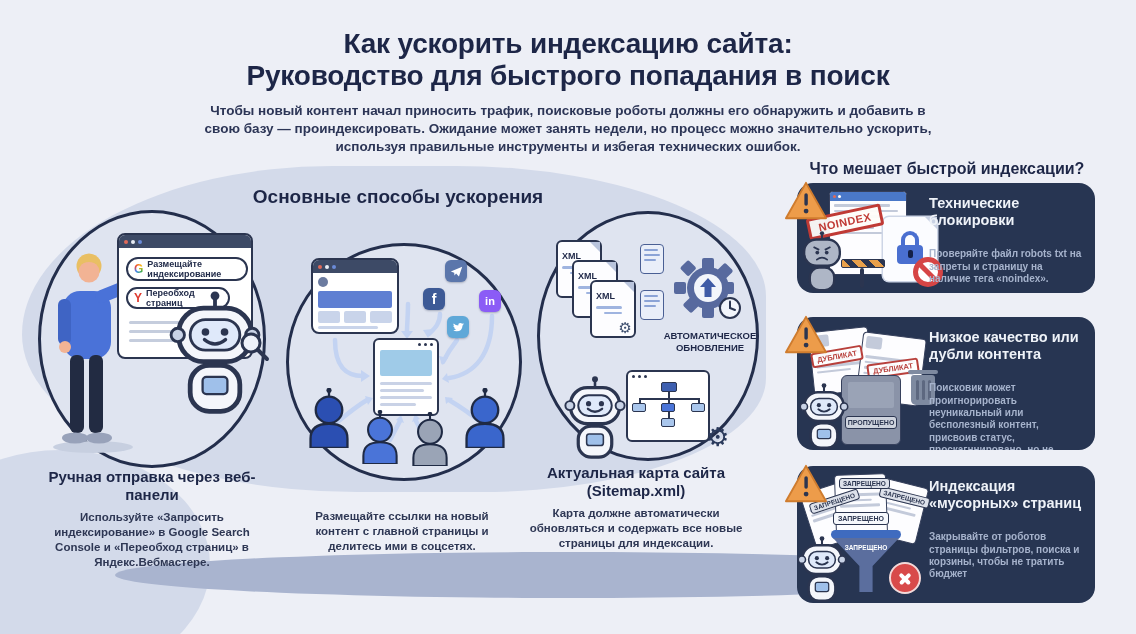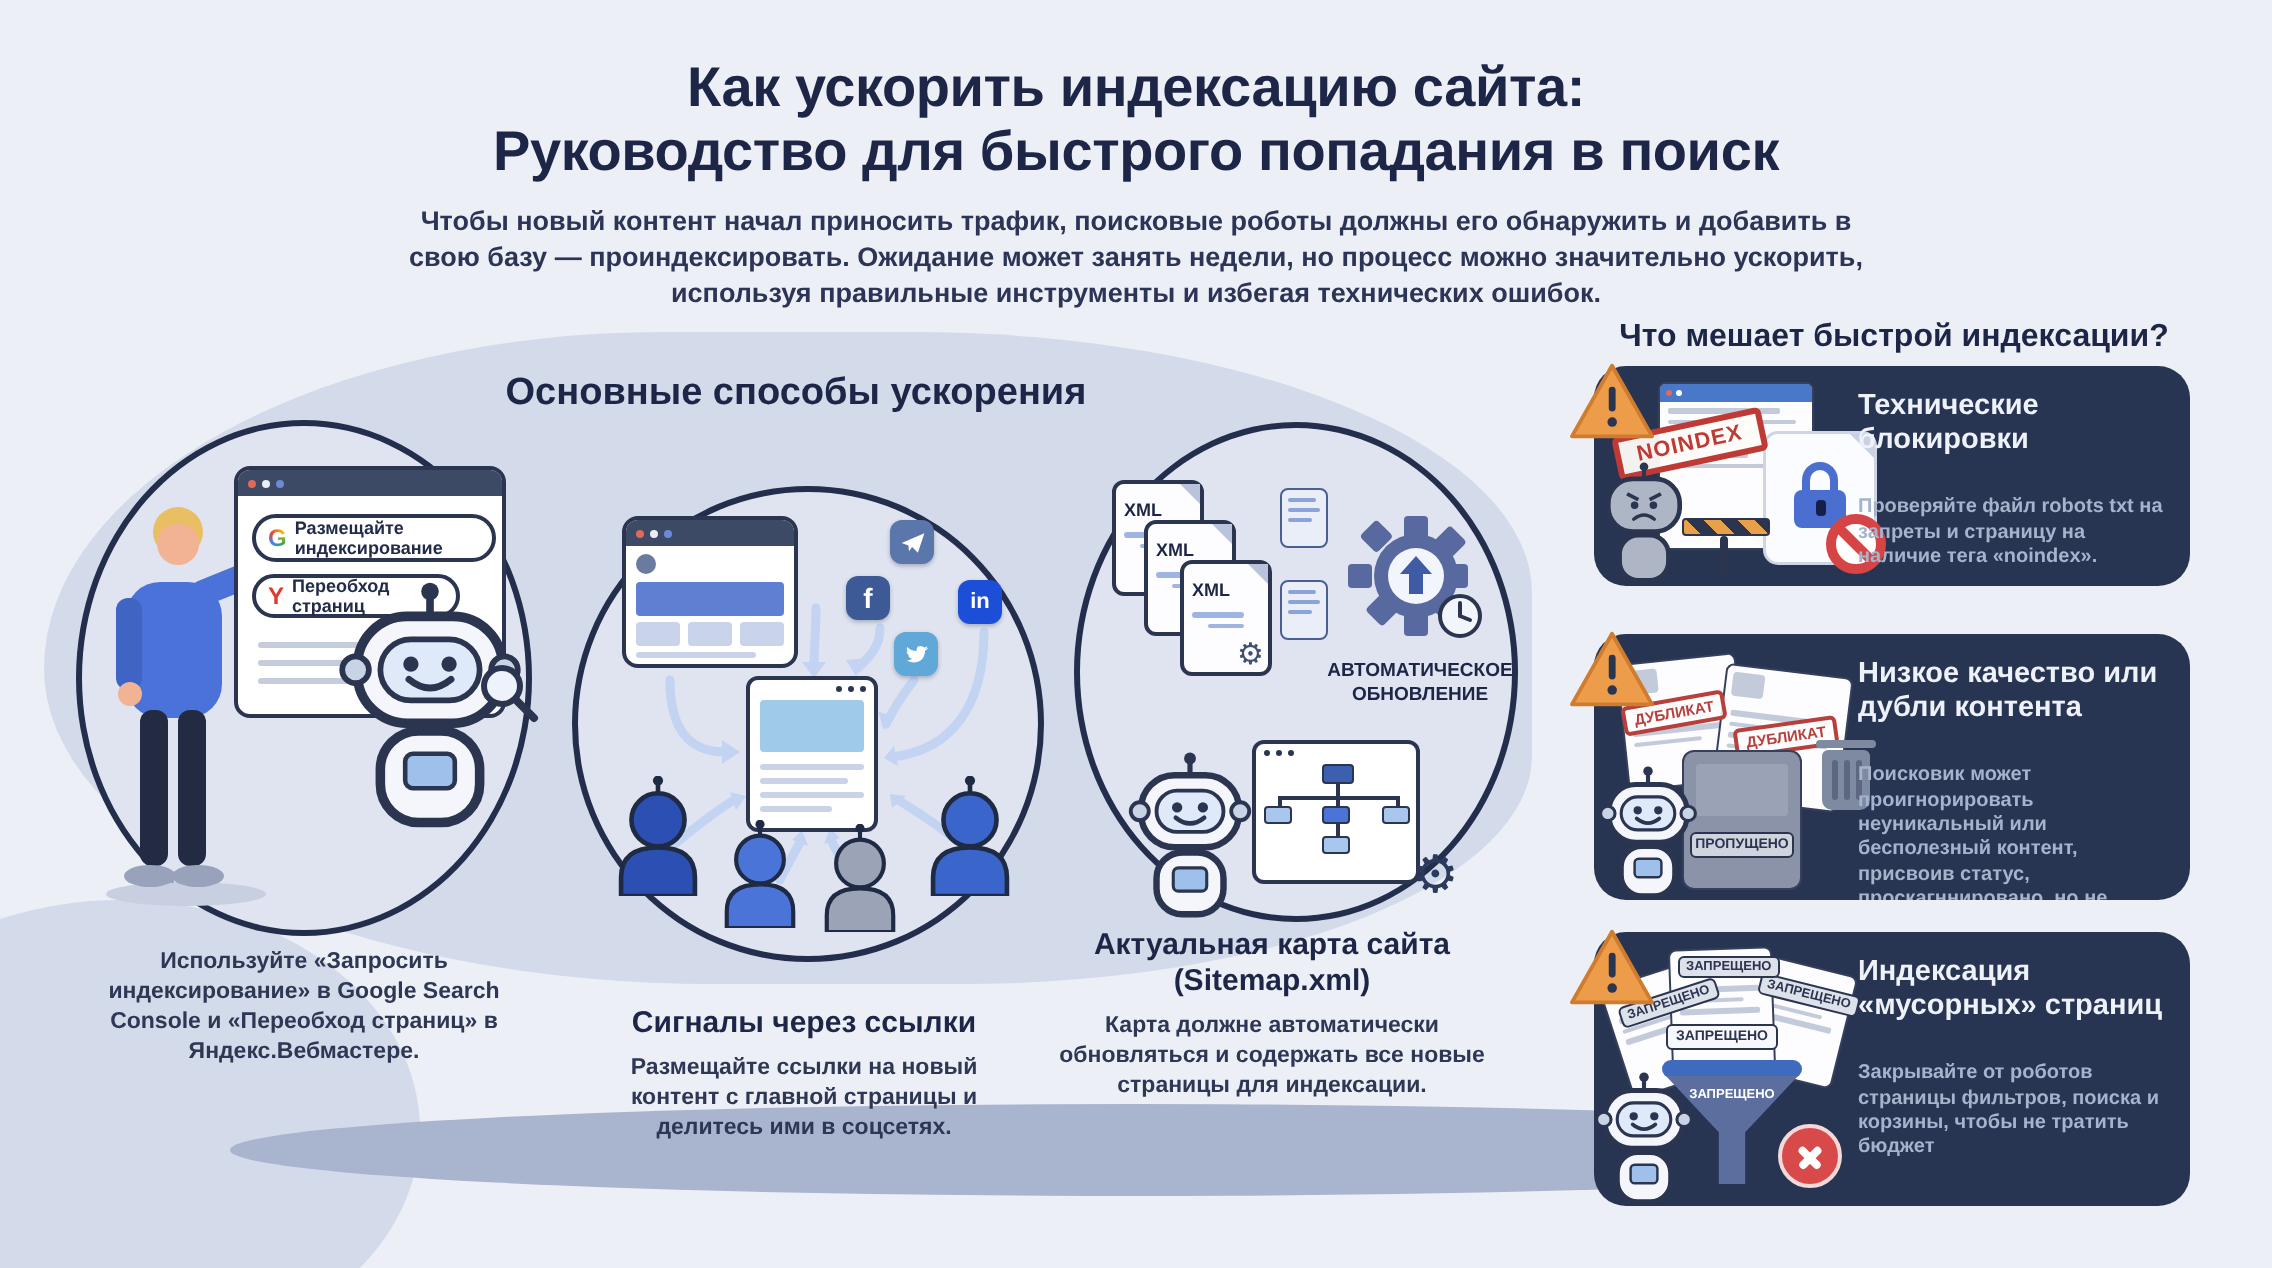--- a/index.html
+++ b/index.html
@@ -257,21 +257,21 @@
     </div>
 
     <div class="soc" style="left:156px;top:14px;background:#5b76ab">
       <svg width="13" height="13" viewBox="0 0 16 16">
           <path d="M1 8 L15 2 L11 14 L7.5 10.5 L5.5 13 L5.2 9.5 Z" fill="#fff"></path>
         </svg>
     </div>
     <div class="soc" style="left:134px;top:42px;background:#3d5a96;font-size:14px">
       <span>f</span>
     </div>
-    <div class="soc" style="left:190px;top:44px;background:#1d4ed8;font-size:11px">
+    <div class="soc" style="left:190px;top:44px;background:#8b5cf6;font-size:11px">
       <span>in</span>
     </div>
     <div class="soc" style="left:158px;top:70px;background:#5fa8d8">
       <svg width="13" height="13" viewBox="0 0 16 16">
           <path d="M15 3.5 q-1 .6-1.8.7 q1-.6 1.3-1.6 q-1 .6-2 .8 Q11.5 2.4 10.2 2.4 q-2.5 0-2.5 2.6 q0 .3.1.6 Q4.3 5.4 2 3 q-.9 1.7.8 3 l-1.2-.3 q0 1.9 2 2.5 l-1.1.1 q.6 1.7 2.5 1.8 Q3.4 11.5 1.5 11.3 q1.9 1.3 4.2 1.3 q6.8 0 7.3-7.2 Q14.3 4.6 15 3.5 Z" fill="#fff"></path>
         </svg>
     </div>
 
     <div class="page" style="left:84px;top:92px;width:66px;height:78px">
       <div class="blk" style="right:4px;top:3px;width:3px;height:3px;border-radius:50%;background:#2b3550"></div>
@@ -363,24 +363,24 @@
       <div class="node" style="left:4px;top:31px;width:14px;height:9px;background:#a9c6ec"></div>
       <div class="node" style="left:33px;top:31px;width:14px;height:9px;background:#4a74d8"></div>
       <div class="node" style="left:63px;top:31px;width:14px;height:9px;background:#a9c6ec"></div>
       <div class="tree-line" style="left:40px;top:40px;width:1.5px;height:6px"></div>
       <div class="node" style="left:33px;top:46px;width:14px;height:9px;background:#a9c6ec"></div>
     </div>
     <span class="gear-glyph" style="left:166px;top:210px;font-size:26px;color:#2b3a5c">⚙</span>
   </div>
 
   <div class="abs caption cap1">
+    <h3>Ручная отправка через веб-панели</h3>
     <p>Используйте «Запросить индексирование» в Google Search Console и «Переобход страниц» в Яндекс.Вебмастере.</p>
   </div>
   <div class="abs caption cap2">
-    <h3>Сигналы через ссылки</h3>
     <p>Размещайте ссылки на новый контент с главной страницы и делитесь ими в соцсетях.</p>
   </div>
   <div class="abs caption cap3">
     <h3>Актуальная карта сайта (Sitemap.xml)</h3>
     <p>Карта должне автоматически обновляться и содержать все новые страницы для индексации.</p>
   </div>
 
   <div class="abs blockers-heading">Что мешает быстрой индексации?</div>
 
   <div class="card card1">

